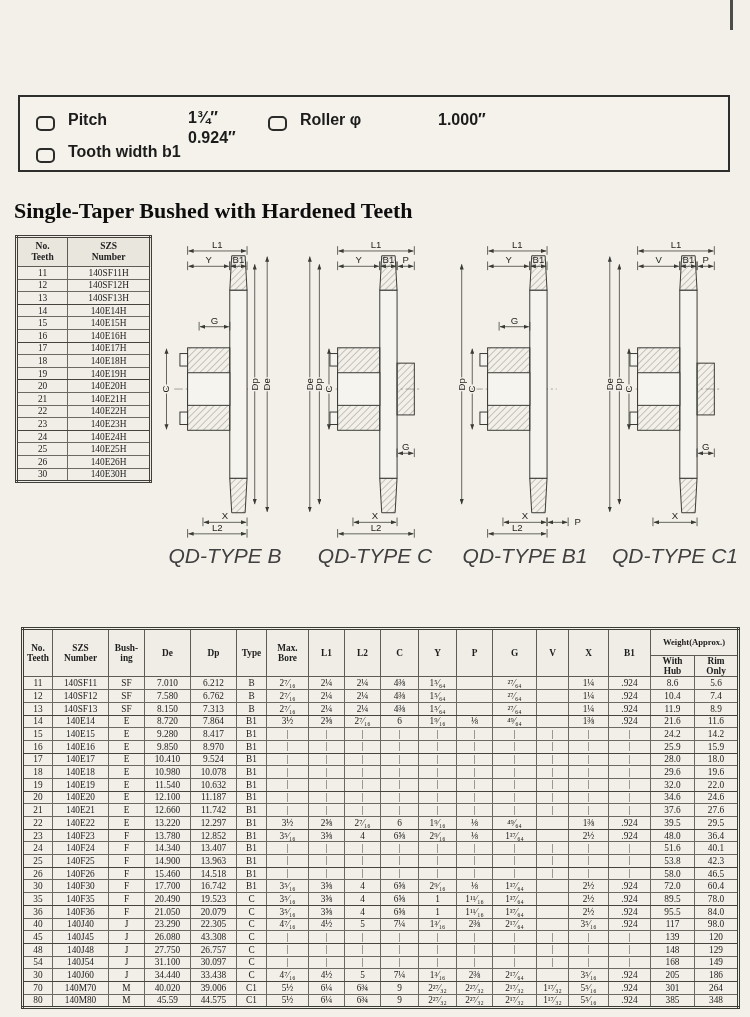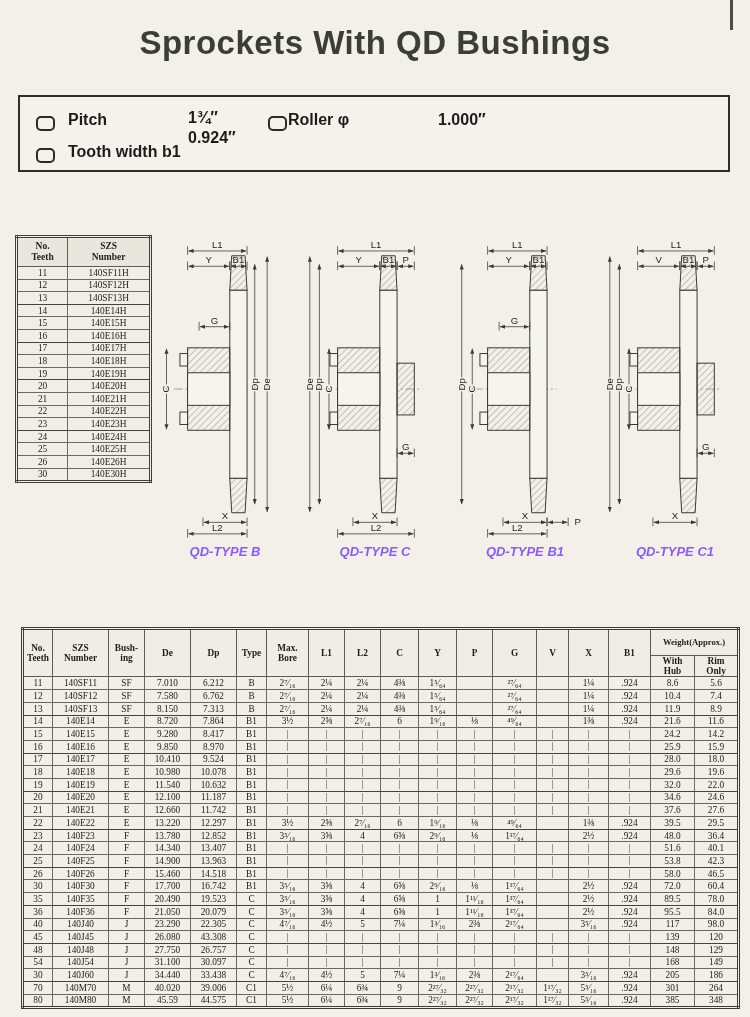--- a/index.html
+++ b/index.html
@@ -30,22 +30,22 @@
   .small-table th{border:1px solid #5c5b55;font-size:9.5px;font-weight:bold;line-height:1.15;
                   white-space:pre-line;height:26px;background:#e9e6dd;color:#222;}
   .small-table td{border:1px solid #6b6a62;font-size:9.4px;text-align:center;
                   height:11.6px;padding:0;color:#222;}
   .small-table tr.group-end td{border-bottom:1.8px solid #44433d;}
 
   
   .diagrams{position:absolute;left:152px;top:240px;width:596px;display:flex;justify-content:space-between;}
   .diag{width:146px;}
   .diag svg{display:block;margin:0 auto;}
-  .diag-caption{text-align:center;font-style:italic;font-weight:bold;font-size:13px;
-                margin-top:4px;color:#8b5cf6;white-space:nowrap;}
+  .diag-caption{text-align:center;font-style:italic;font-weight:normal;font-size:21px;
+                margin-top:4px;color:#404040;white-space:nowrap;}
   .edge{stroke:#33332f;stroke-width:1;}
   .dim{stroke:#44443e;stroke-width:.85;fill:none;}
   .cl{stroke:#8a8a82;stroke-width:.8;stroke-dasharray:9 3 2 3;}
   .dlabel{font:10px "Liberation Sans",sans-serif;fill:#1f1f1c;}
   .ko{paint-order:stroke;stroke:#f2f0e9;stroke-width:3px;}
 
   
   .big-table{position:absolute;left:21px;top:627px;width:712px;table-layout:fixed;
              border-collapse:collapse;font-family:"Liberation Serif",serif;
              border:3px double #3c3c37;background:#f1efe7;}
@@ -58,37 +58,37 @@
                 padding:0;white-space:nowrap;overflow:hidden;color:#1b1b1b;}
   .big-table tr.group-end td{border-bottom:1.8px solid #44433d;}
   .big-table td.ditto{background-image:linear-gradient(#9a998f,#9a998f);
                       background-size:1px 9px;background-repeat:no-repeat;background-position:center;}
 </style>
 </head>
 <body>
 
 <div class="page">
 
-  <div class="title">Sprockets With QD Bushings</div>
   <div class="artifact-line"></div>
 
   <div class="spec-box">
     <span class="cb" style="left:16px;top:19px"></span>
     <span class="spec-label" style="left:48px;top:14px">Pitch</span>
     <span class="spec-value" style="left:168px;top:12px">1¾″</span>
 
     <span class="cb" style="left:248px;top:19px"></span>
-    <span class="spec-label" style="left:268px;top:14px">Roller φ</span>
+    <span class="spec-label" style="left:280px;top:14px">Roller φ</span>
     <span class="spec-value" style="left:418px;top:14px">1.000″</span>
 
     <span class="cb" style="left:16px;top:51px"></span>
     <span class="spec-label" style="left:48px;top:46px">Tooth width b1</span>
     <span class="spec-value" style="left:168px;top:32px">0.924″</span>
   </div>
 
+  <div class="sec-title" id="sec1-title">Single-Taper Bushed with Hardened Teeth</div>
 
   <table class="small-table">
     <thead>
         <tr id="small-head">
           <th>No.
 Teeth</th>
           <th>SZS
 Number</th>
         </tr>
       </thead>

